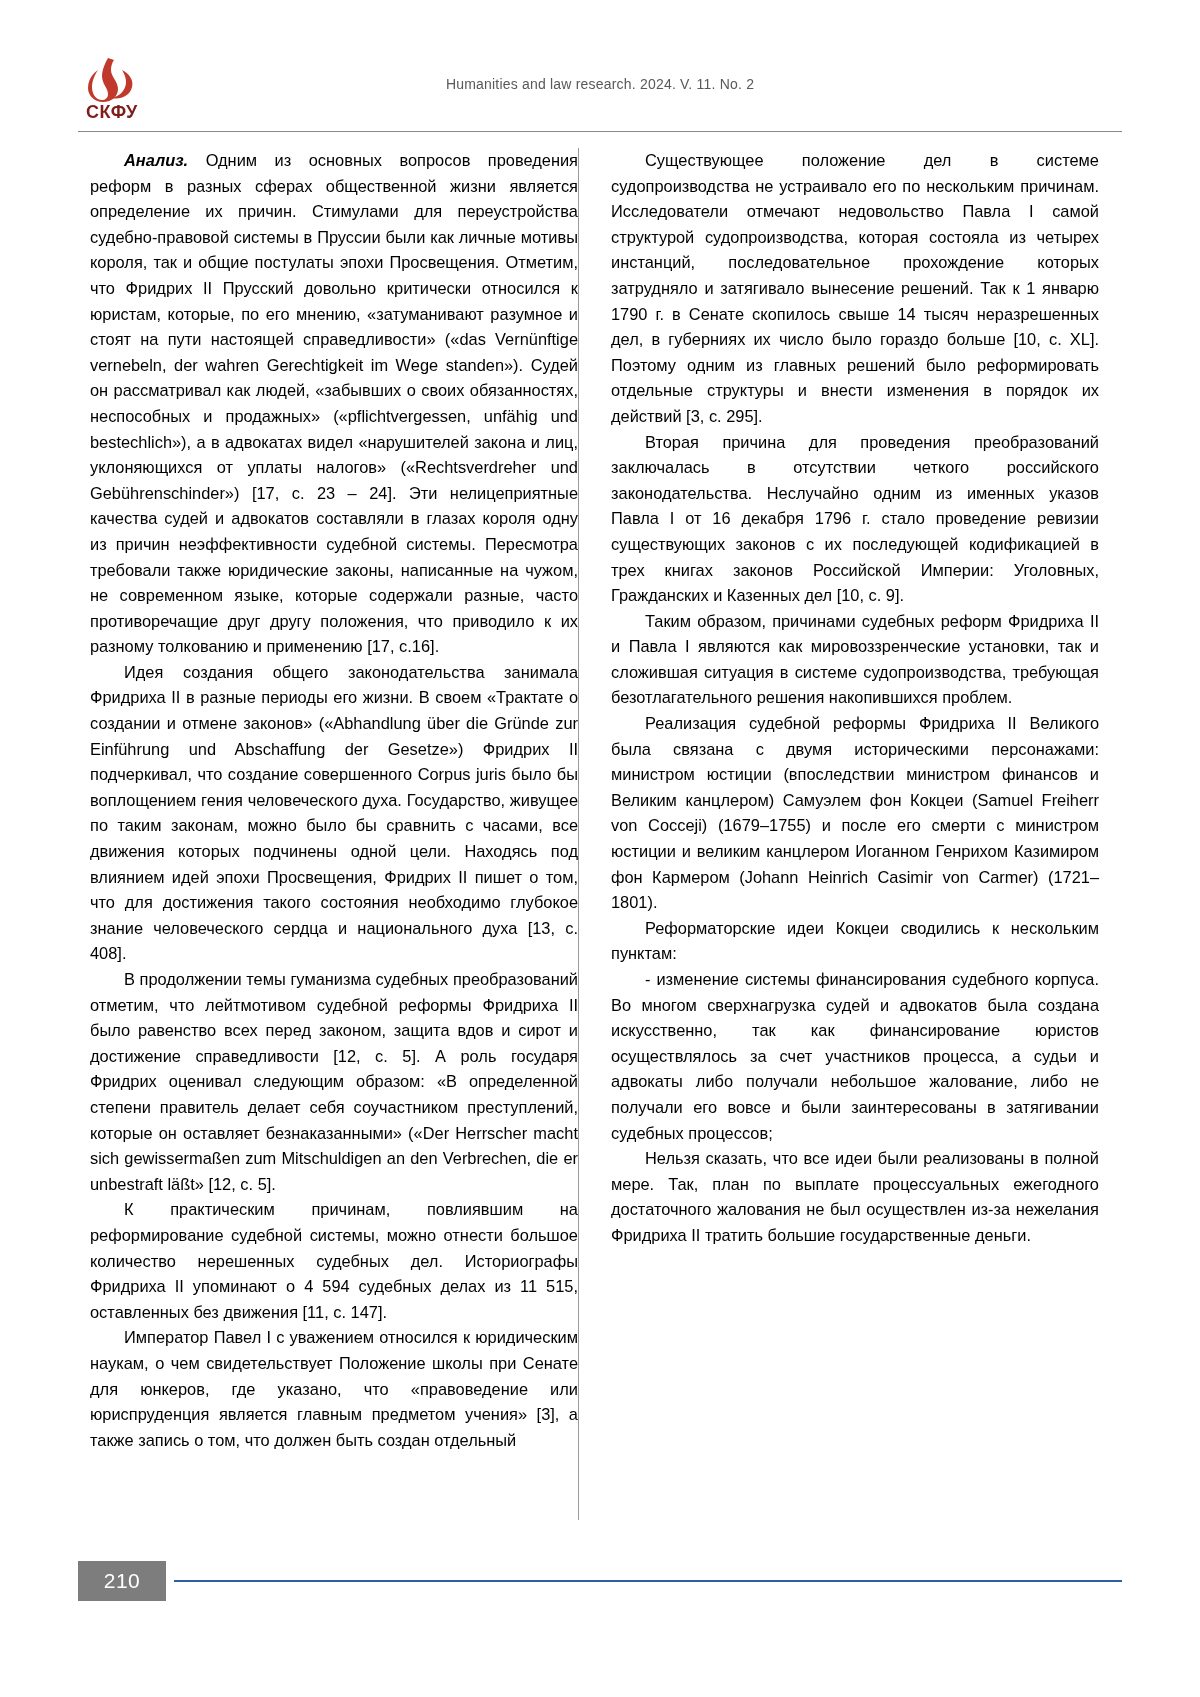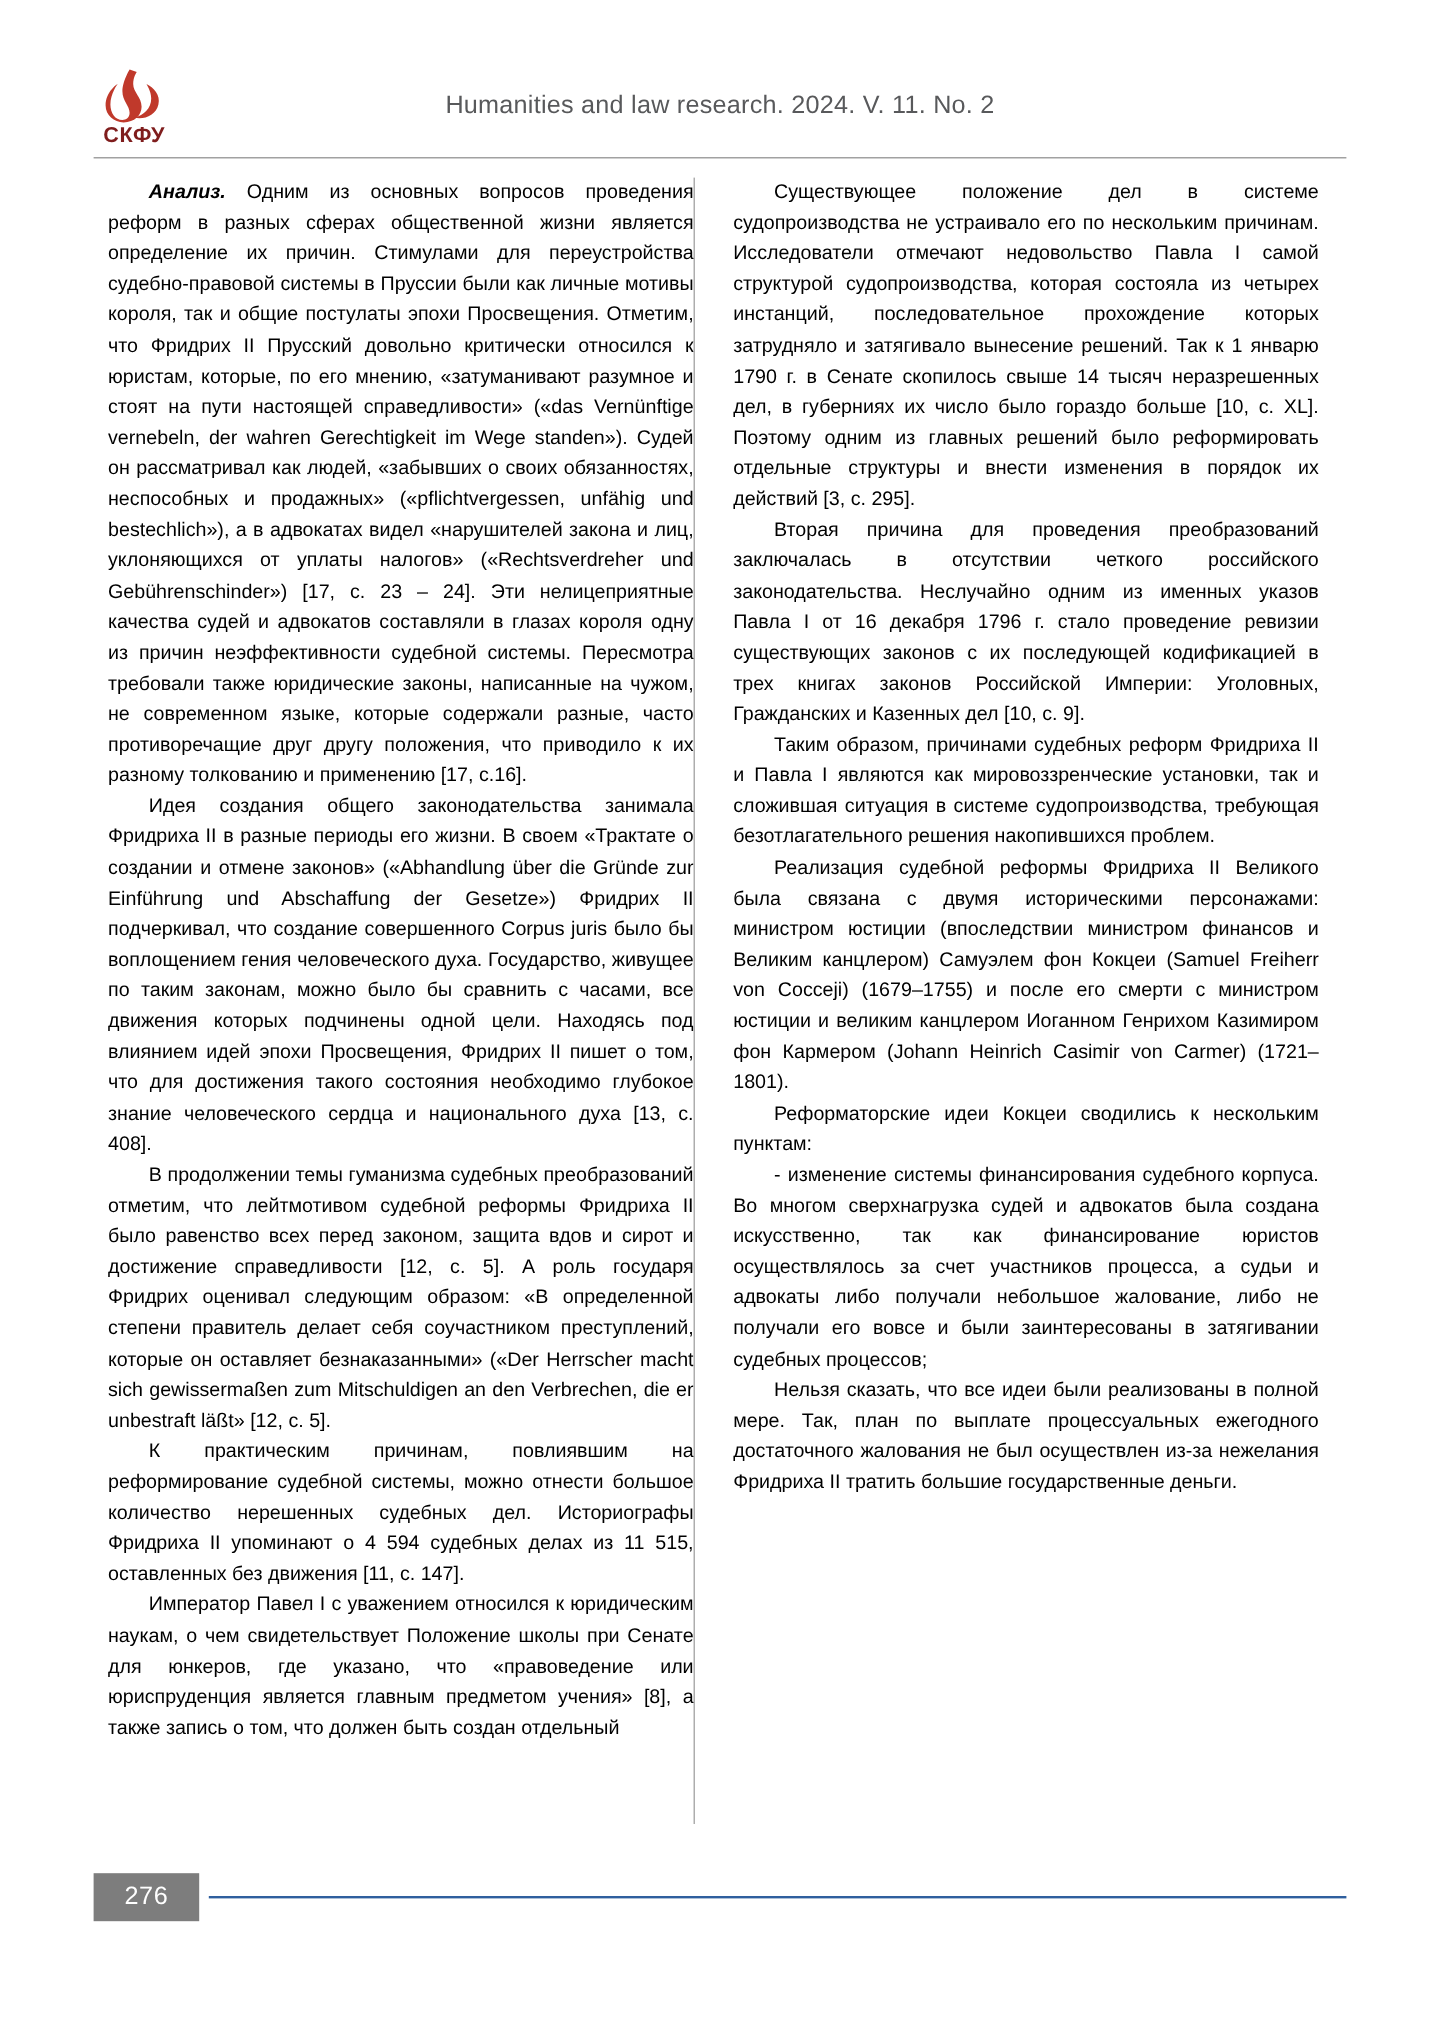--- a/index.html
+++ b/index.html
@@ -49,21 +49,21 @@
     letter-spacing: 0.5px;
     color: #7f1d1d;
     font-weight: bold;
   }
   .journal-title {
     position: absolute;
     left: 0;
     right: 0;
     top: 20px;
     text-align: center;
-    font-size: 21px;
+    font-size: 14px;
     color: #58595b;
     letter-spacing: 0.2px;
   }
   .header-rule {
     position: absolute;
     left: 78px;
     right: 78px;
     top: 131px;
     height: 1px;
     background: #8a8a8a;
@@ -151,32 +151,32 @@
     <div class="journal-title">Humanities and law research. 2024. V. 11. No. 2</div>
   </div>
   <div class="header-rule"></div>
 
   <div class="content">
     <div class="col" id="col-left">
         <p><em class="lead">Анализ.</em> Одним из основных вопросов проведения реформ в разных сферах общественной жизни является определение их причин. Стимулами для переустройства судебно-правовой системы в Пруссии были как личные мотивы короля, так и общие постулаты эпохи Просвещения. Отметим, что Фридрих II Прусский довольно критически относился к юристам, которые, по его мнению, «затуманивают разумное и стоят на пути настоящей справедливости» («das Vernünftige vernebeln, der wahren Gerechtigkeit im Wege standen»). Судей он рассматривал как людей, «забывших о своих обязанностях, неспособных и продажных» («pflichtvergessen, unfähig und bestechlich»), а в адвокатах видел «нарушителей закона и лиц, уклоняющихся от уплаты налогов» («Rechtsverdreher und Gebührenschinder») [17, с. 23 – 24]. Эти нелицеприятные качества судей и адвокатов составляли в глазах короля одну из причин неэффективности судебной системы. Пересмотра требовали также юридические законы, написанные на чужом, не современном языке, которые содержали разные, часто противоречащие друг другу положения, что приводило к их разному толкованию и применению [17, с.16].</p>
         <p>Идея создания общего законодательства занимала Фридриха II в разные периоды его жизни. В своем «Трактате о создании и отмене законов» («Abhandlung über die Gründe zur Einführung und Abschaffung der Gesetze») Фридрих II подчеркивал, что создание совершенного Corpus juris было бы воплощением гения человеческого духа. Государство, живущее по таким законам, можно было бы сравнить с часами, все движения которых подчинены одной цели. Находясь под влиянием идей эпохи Просвещения, Фридрих II пишет о том, что для достижения такого состояния необходимо глубокое знание человеческого сердца и национального духа [13, с. 408].</p>
         <p>В продолжении темы гуманизма судебных преобразований отметим, что лейтмотивом судебной реформы Фридриха II было равенство всех перед законом, защита вдов и сирот и достижение справедливости [12, с. 5]. А роль государя Фридрих оценивал следующим образом: «В определенной степени правитель делает себя соучастником преступлений, которые он оставляет безнаказанными» («Der Herrscher macht sich gewissermaßen zum Mitschuldigen an den Verbrechen, die er unbestraft läßt» [12, с. 5].</p>
         <p>К практическим причинам, повлиявшим на реформирование судебной системы, можно отнести большое количество нерешенных судебных дел. Историографы Фридриха II упоминают о 4 594 судебных делах из 11 515, оставленных без движения [11, с. 147].</p>
-        <p>Император Павел I с уважением относился к юридическим наукам, о чем свидетельствует Положение школы при Сенате для юнкеров, где указано, что «правоведение или юриспруденция является главным предметом учения» [8], а также запись о том, что должен быть создан отдельный</p>
+        <p>Император Павел I с уважением относился к юридическим наукам, о чем свидетельствует Положение школы при Сенате для юнкеров, где указано, что «правоведение или юриспруденция является главным предметом учения» [3], а также запись о том, что должен быть создан отдельный</p>
       </div>
     <div class="col" id="col-right">
         <p>Существующее положение дел в системе судопроизводства не устраивало его по нескольким причинам. Исследователи отмечают недовольство Павла I самой структурой судопроизводства, которая состояла из четырех инстанций, последовательное прохождение которых затрудняло и затягивало вынесение решений. Так к 1 январю 1790 г. в Сенате скопилось свыше 14 тысяч неразрешенных дел, в губерниях их число было гораздо больше [10, с. XL]. Поэтому одним из главных решений было реформировать отдельные структуры и внести изменения в порядок их действий [3, с. 295].</p>
         <p>Вторая причина для проведения преобразований заключалась в отсутствии четкого российского законодательства. Неслучайно одним из именных указов Павла I от 16 декабря 1796 г. стало проведение ревизии существующих законов с их последующей кодификацией в трех книгах законов Российской Империи: Уголовных, Гражданских и Казенных дел [10, с. 9].</p>
         <p>Таким образом, причинами судебных реформ Фридриха II и Павла I являются как мировоззренческие установки, так и сложившая ситуация в системе судопроизводства, требующая безотлагательного решения накопившихся проблем.</p>
         <p>Реализация судебной реформы Фридриха II Великого была связана с двумя историческими персонажами: министром юстиции (впоследствии министром финансов и Великим канцлером) Самуэлем фон Кокцеи (Samuel Freiherr von Cocceji) (1679–1755) и после его смерти с министром юстиции и великим канцлером Иоганном Генрихом Казимиром фон Кармером (Johann Heinrich Casimir von Carmer) (1721–1801).</p>
         <p>Реформаторские идеи Кокцеи сводились к нескольким пунктам:</p>
         <p>- изменение системы финансирования судебного корпуса. Во многом сверхнагрузка судей и адвокатов была создана искусственно, так как финансирование юристов осуществлялось за счет участников процесса, а судьи и адвокаты либо получали небольшое жалование, либо не получали его вовсе и были заинтересованы в затягивании судебных процессов;</p>
         <p>Нельзя сказать, что все идеи были реализованы в полной мере. Так, план по выплате процессуальных ежегодного достаточного жалования не был осуществлен из-за нежелания Фридриха II тратить большие государственные деньги.</p>
       </div>
   </div>
   <div class="col-divider"></div>
 
   <div class="footer">
-    <div class="page-number-box">276</div>
+    <div class="page-number-box">210</div>
     <div class="footer-rule"></div>
   </div>
 
 </div>
 
 </body></html>

